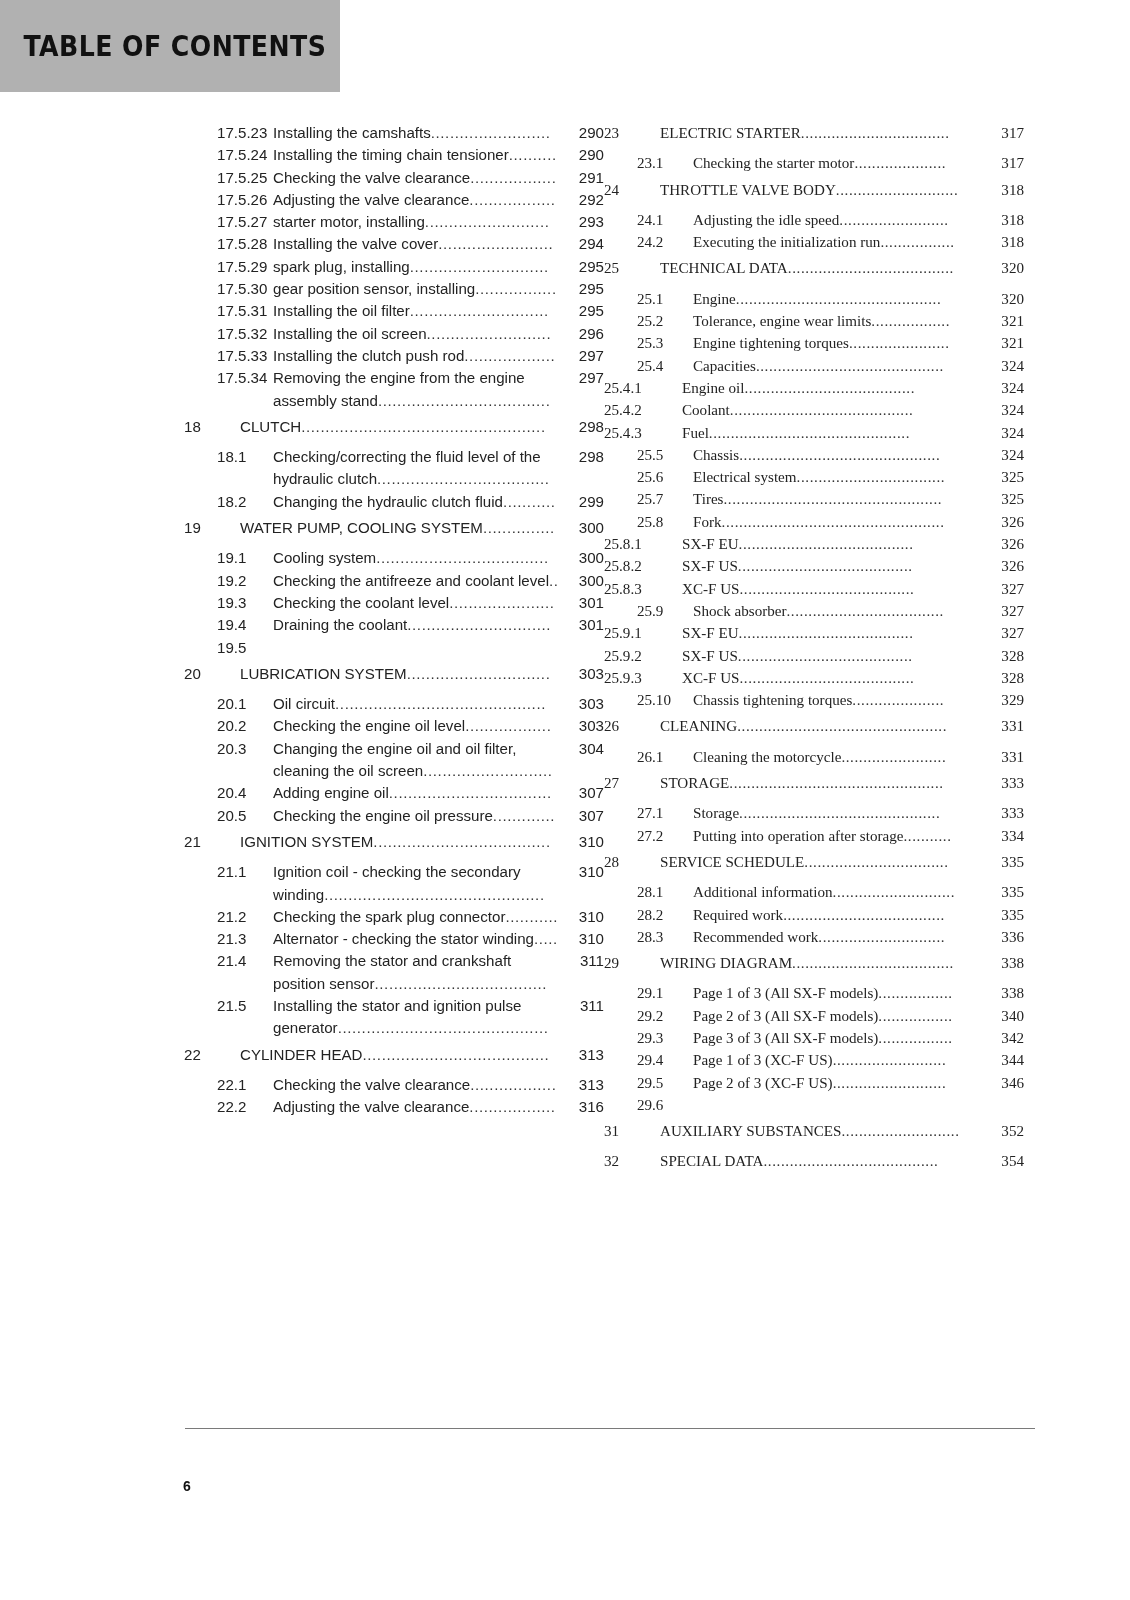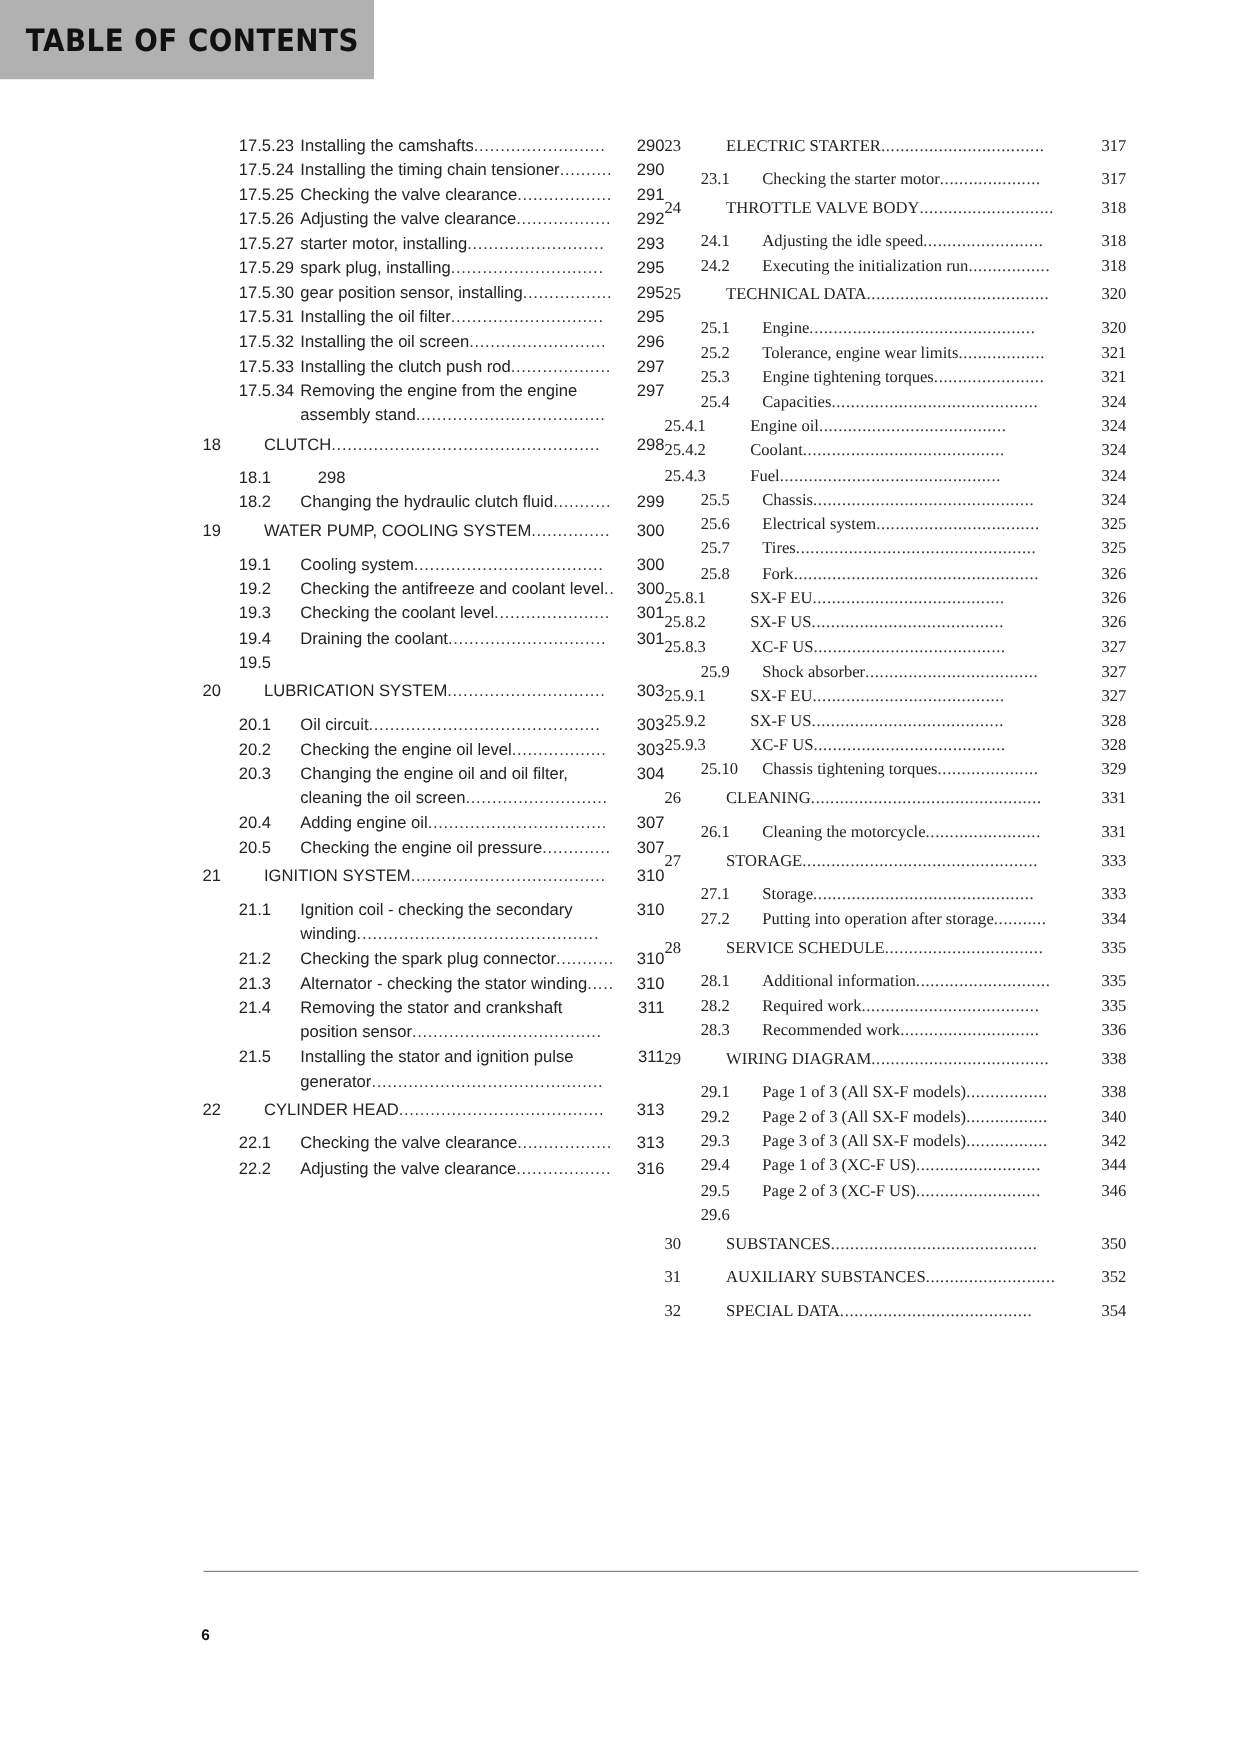--- a/index.html
+++ b/index.html
@@ -15,21 +15,21 @@
     overflow: hidden;
     position: relative;
   }
 
   
   #header-banner {
     position: absolute;
     left: 0;
     top: 0;
     width: 340px;
-    height: 72px;
+    height: 92px;
     background: #b1b1b1;
     display: flex;
     align-items: center;
   }
   #header-title {
     font-family: "DejaVu Sans", sans-serif;
     font-weight: bold;
     font-size: 28px;
     letter-spacing: 0.5px;
     color: #111111;
@@ -175,20 +175,27 @@
         </span>
       </div>
       <div class="toc-entry level-2">
         <span class="entry-number">17.5.27</span>
         <span class="entry-body">
           <span class="entry-title-wrap"><span class="entry-title">starter motor, installing</span><span class="leader">..........................</span></span>
           <span class="entry-page">293</span>
         </span>
       </div>
       <div class="toc-entry level-2">
+        <span class="entry-number">17.5.28</span>
+        <span class="entry-body">
+          <span class="entry-title-wrap"><span class="entry-title">Installing the valve cover</span><span class="leader">........................</span></span>
+          <span class="entry-page">294</span>
+        </span>
+      </div>
+      <div class="toc-entry level-2">
         <span class="entry-number">17.5.29</span>
         <span class="entry-body">
           <span class="entry-title-wrap"><span class="entry-title">spark plug, installing</span><span class="leader">.............................</span></span>
           <span class="entry-page">295</span>
         </span>
       </div>
       <div class="toc-entry level-2">
         <span class="entry-number">17.5.30</span>
         <span class="entry-body">
           <span class="entry-title-wrap"><span class="entry-title">gear position sensor, installing</span><span class="leader">.................</span></span>
@@ -226,20 +233,21 @@
       <div class="toc-entry level-1">
         <span class="entry-number">18</span>
         <span class="entry-body">
           <span class="entry-title-wrap"><span class="entry-title">CLUTCH</span><span class="leader">...................................................</span></span>
           <span class="entry-page">298</span>
         </span>
       </div>
       <div class="toc-entry level-2">
         <span class="entry-number">18.1</span>
         <span class="entry-body">
+          <span class="entry-title-wrap"><span class="entry-title">Checking/correcting the fluid level of the hydraulic clutch</span><span class="leader">....................................</span></span>
           <span class="entry-page">298</span>
         </span>
       </div>
       <div class="toc-entry level-2">
         <span class="entry-number">18.2</span>
         <span class="entry-body">
           <span class="entry-title-wrap"><span class="entry-title">Changing the hydraulic clutch fluid</span><span class="leader">...........</span></span>
           <span class="entry-page">299</span>
         </span>
       </div>
@@ -665,27 +673,20 @@
         <span class="entry-number">29.5</span>
         <span class="entry-body">
           <span class="entry-title-wrap"><span class="entry-title">Page 2 of 3 (XC-F US)</span><span class="leader">..........................</span></span>
           <span class="entry-page">346</span>
         </span>
       </div>
       <div class="toc-entry level-2">
         <span class="entry-number">29.6</span>
       </div>
       <div class="toc-entry level-1">
-        <span class="entry-number">30</span>
-        <span class="entry-body">
-          <span class="entry-title-wrap"><span class="entry-title">SUBSTANCES</span><span class="leader">...........................................</span></span>
-          <span class="entry-page">350</span>
-        </span>
-      </div>
-      <div class="toc-entry level-1">
         <span class="entry-number">31</span>
         <span class="entry-body">
           <span class="entry-title-wrap"><span class="entry-title">AUXILIARY SUBSTANCES</span><span class="leader">...........................</span></span>
           <span class="entry-page">352</span>
         </span>
       </div>
       <div class="toc-entry level-1">
         <span class="entry-number">32</span>
         <span class="entry-body">
           <span class="entry-title-wrap"><span class="entry-title">SPECIAL DATA</span><span class="leader">........................................</span></span>

